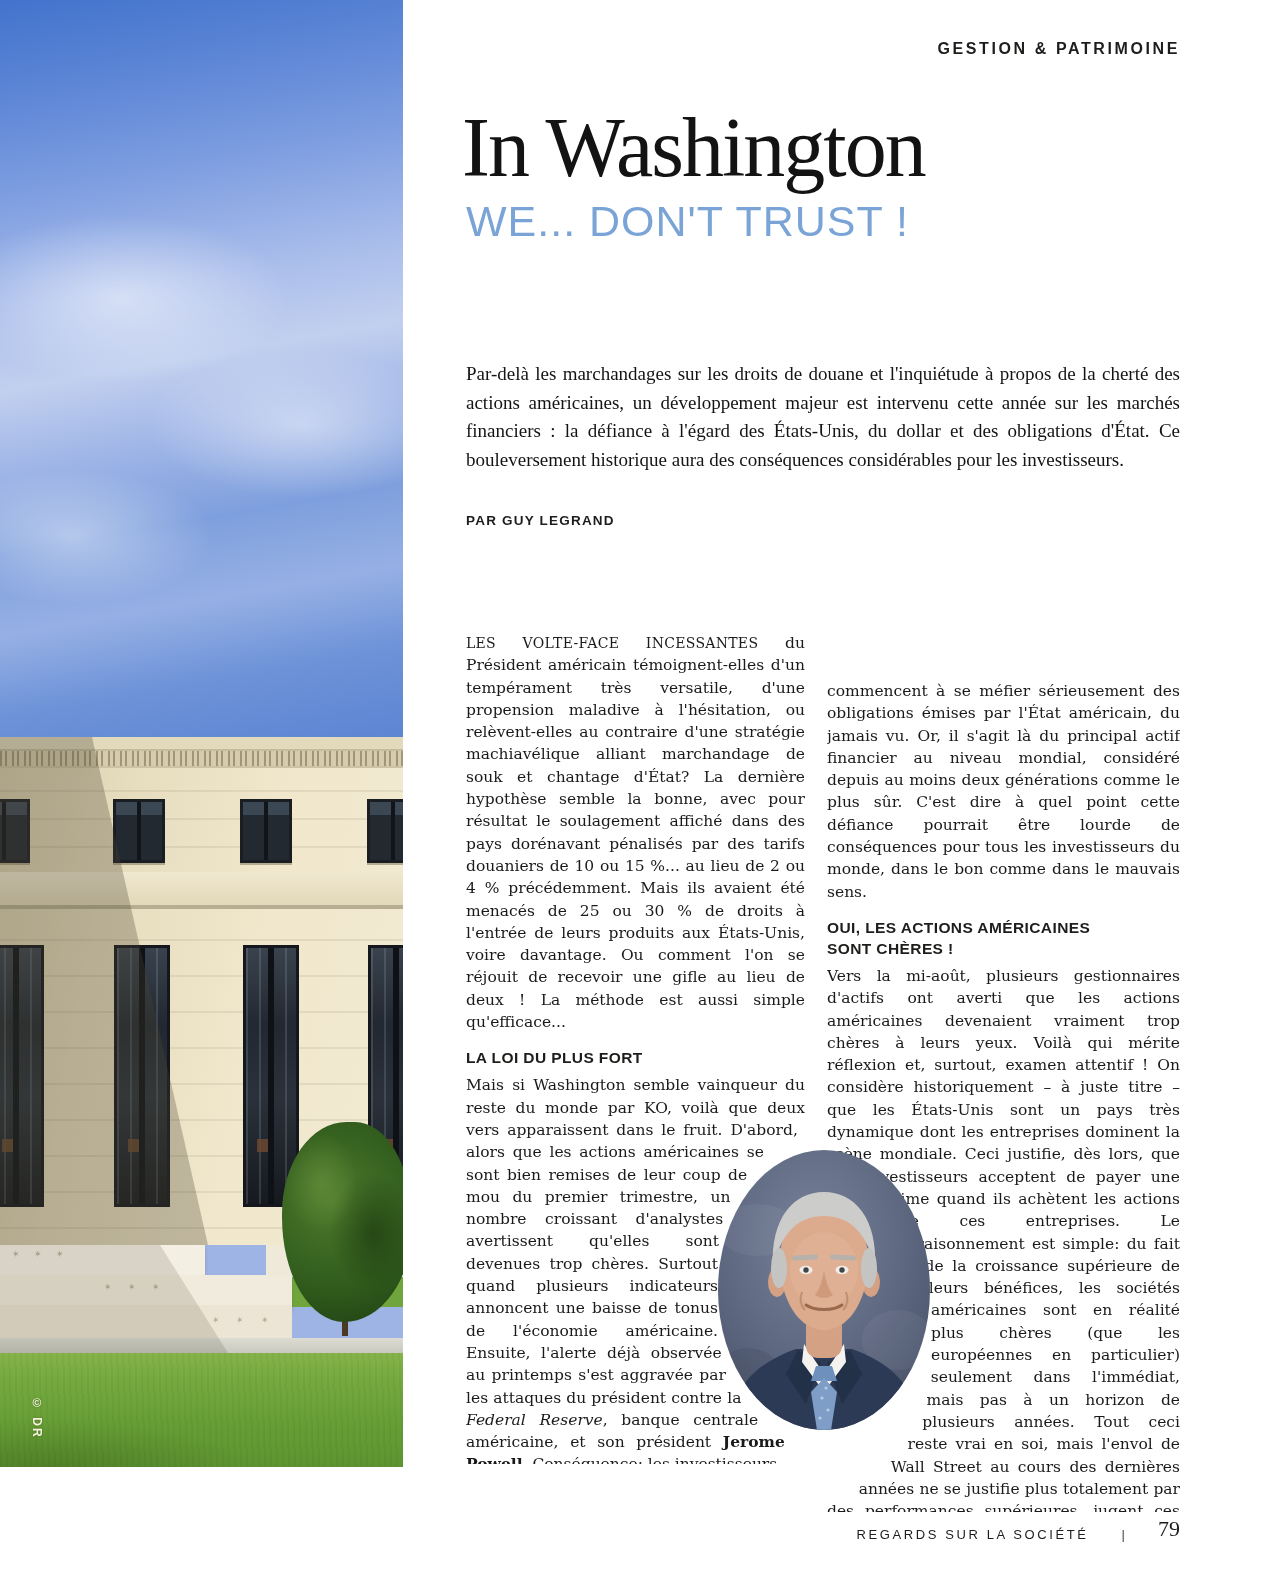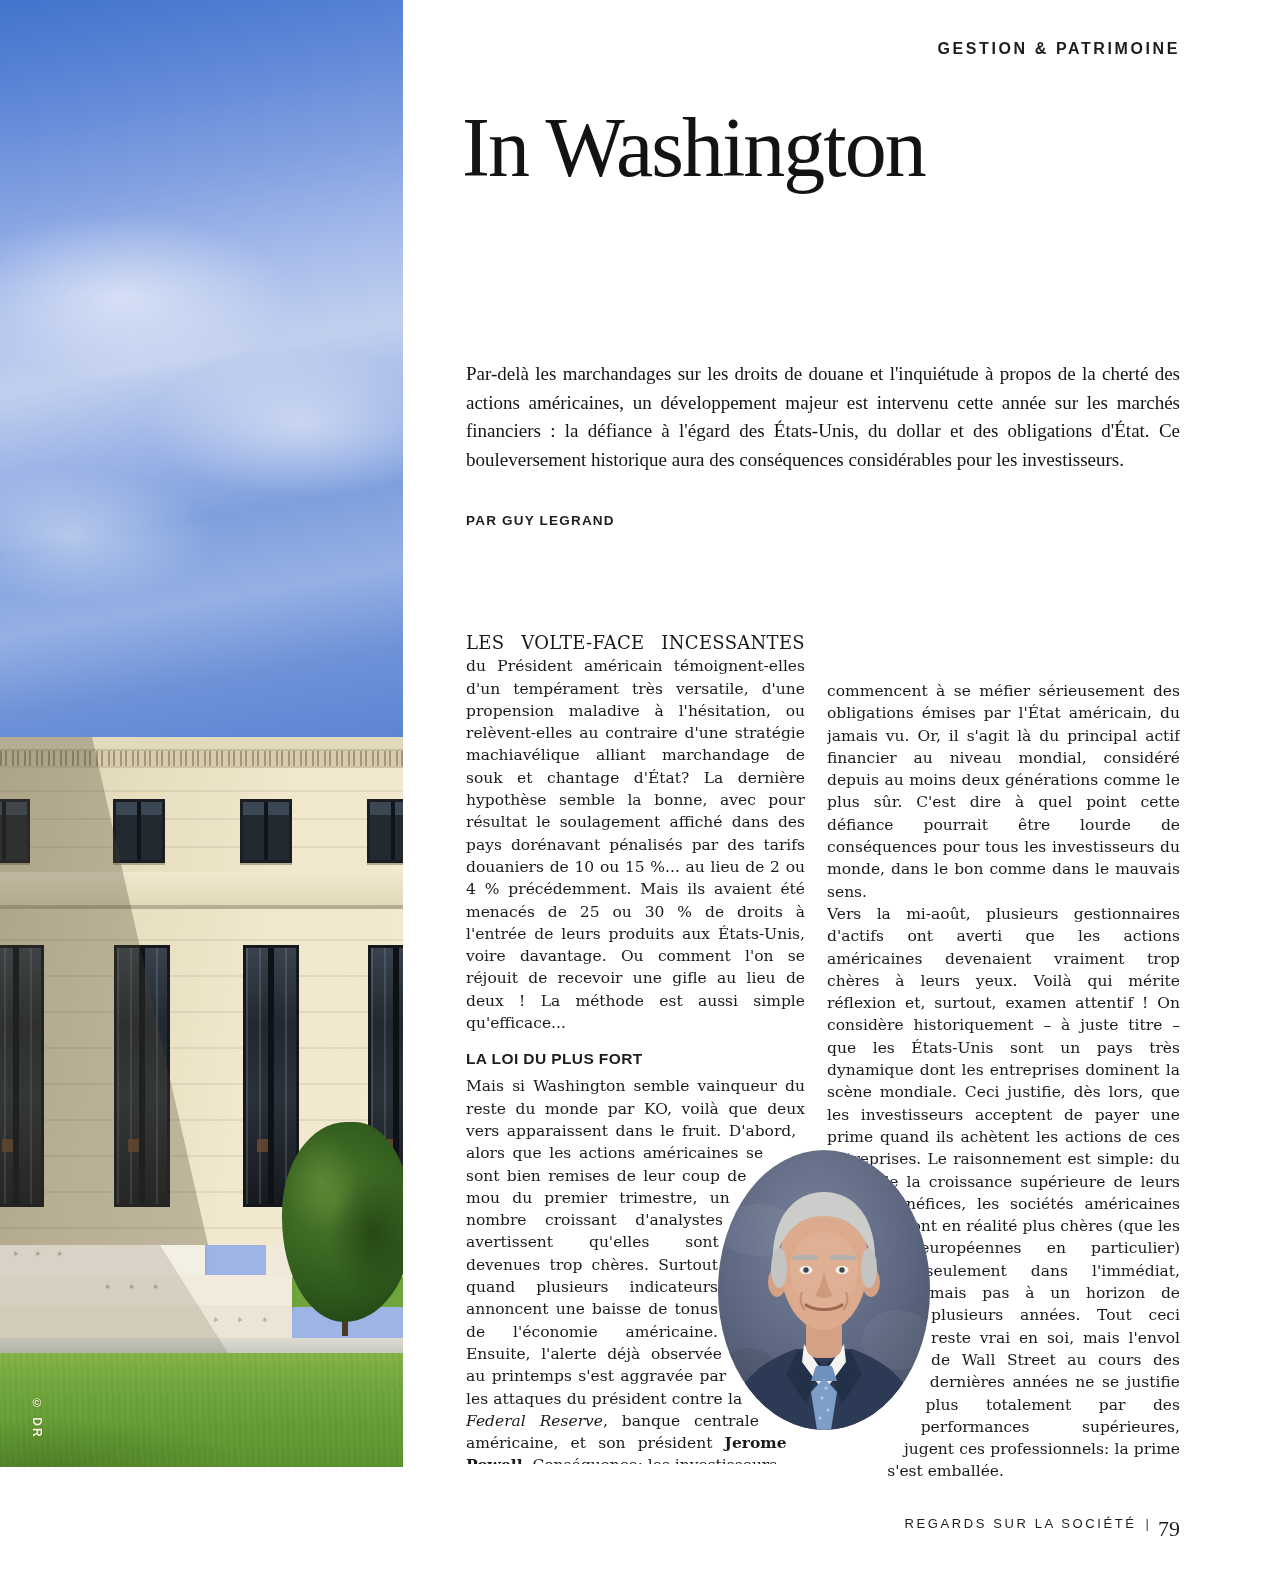--- a/index.html
+++ b/index.html
@@ -79,38 +79,38 @@
     text-align:justify;}
   .byline{position:absolute;left:466px;top:513px;font-family:"Liberation Sans",sans-serif;
     font-size:13.5px;font-weight:600;letter-spacing:1.2px;color:#1d1d1b;}
 
   
   .col{position:absolute;top:632px;height:832px;font-family:"DejaVu Serif",serif;
     font-size:15.5px;line-height:22.3px;color:#1a1a1a;text-align:justify;overflow:hidden;z-index:1;}
   .col1{left:466px;width:339px;}
   .col2{left:827px;width:353px;margin-top:48px;}
   .col p{margin:0;}
-  .lead-in{font-size:18px;letter-spacing:.3px;}
+  .lead-in{font-size:14px;letter-spacing:.3px;}
   .h-sec{font-family:"Liberation Sans",sans-serif;font-size:15.5px;font-weight:bold;
     letter-spacing:.4px;color:#1d1d1b;margin:14px 0 6px 0;text-align:left;line-height:21px;}
   .h-sec.narrow{max-width:300px;}
   .it{font-style:italic;}
   .bd{font-weight:bold;}
   .float-r{float:right;width:87px;height:810px;
     shape-outside:polygon(87px 512px,53px 532px,14px 584px,0 658px,14px 732px,53px 784px,87px 804px);
     shape-margin:6px;}
   .float-l{float:left;width:104px;height:810px;
     shape-outside:polygon(0 512px,50px 532px,89px 584px,103px 658px,89px 732px,50px 784px,0 804px);
     shape-margin:6px;}
 
   
   .oval{position:absolute;left:718px;top:1150px;width:212px;height:280px;z-index:2;}
 
   
-  .footer{position:absolute;top:1516px;right:90px;display:flex;align-items:flex-start;color:#1d1d1b;}
+  .footer{position:absolute;top:1516px;right:90px;display:flex;align-items:flex-end;color:#1d1d1b;gap:24px;}
   .footer .rubric{font-family:"Liberation Sans",sans-serif;font-size:13px;letter-spacing:2.6px;}
   .footer .sep{font-family:"Liberation Sans",sans-serif;font-size:13px;margin:0 9px;color:#444;}
   .footer .pageno{font-family:"Liberation Serif",serif;font-size:22px;}
 </style>
 </head>
 <body>
 
 <div class="page">
 
   <div class="photo">
@@ -151,34 +151,36 @@
     <div class="trunk"></div>
     <div class="bush"></div>
     <div class="shade1"></div>
     <div class="shade2"></div>
     <div class="credit">© DR</div>
   </div>
 
   <div class="kicker">GESTION &amp; PATRIMOINE</div>
 
   <h1 class="title" style="margin:0;font-weight:400;">In Washington</h1>
+  <div class="subtitle">WE... DON'T TRUST !</div>
 
   <div class="standfirst">Par-delà les marchandages sur les droits de douane et l'inquiétude à propos de la cherté des actions américaines, un développement majeur est intervenu cette année sur les marchés financiers : la défiance à l'égard des États-Unis, du dollar et des obligations d'État. Ce bouleversement historique aura des conséquences considérables pour les investisseurs.</div>
   <div class="byline">PAR GUY LEGRAND</div>
 
   <div class="col col1">
     <div class="float-r"></div>
     <p><span class="lead-in">LES VOLTE-FACE INCESSANTES</span><span> du Président américain témoignent-elles d'un tempérament très versatile, d'une propension maladive à l'hésitation, ou relèvent-elles au contraire d'une stratégie machiavélique alliant marchandage de souk et chantage d'État? La dernière hypothèse semble la bonne, avec pour résultat le soulagement affiché dans des pays dorénavant pénalisés par des tarifs douaniers de 10 ou 15 %... au lieu de 2 ou 4 % précédemment. Mais ils avaient été menacés de 25 ou 30 % de droits à l'entrée de leurs produits aux États-Unis, voire davantage. Ou comment l'on se réjouit de recevoir une gifle au lieu de deux ! La méthode est aussi simple qu'efficace...</span></p>
     <h3 class="h-sec">LA LOI DU PLUS FORT</h3>
     <p><span>Mais si Washington semble vainqueur du reste du monde par KO, voilà que deux vers apparaissent dans le fruit. D'abord, alors que les actions américaines se sont bien remises de leur coup de mou du premier trimestre, un nombre croissant d'analystes avertissent qu'elles sont devenues trop chères. Surtout quand plusieurs indicateurs annoncent une baisse de tonus de l'économie américaine. Ensuite, l'alerte déjà observée au printemps s'est aggravée par les attaques du président contre la </span><span class="it">Federal Reserve</span><span>, banque centrale américaine, et son président </span><span class="bd">Jerome Powell</span><span>. Conséquence: les investisseurs</span></p>
   </div>
 
   <div class="col col2">
     <div class="float-l"></div>
     <p>commencent à se méfier sérieusement des obligations émises par l'État américain, du jamais vu. Or, il s'agit là du principal actif financier au niveau mondial, considéré depuis au moins deux générations comme le plus sûr. C'est dire à quel point cette défiance pourrait être lourde de conséquences pour tous les investisseurs du monde, dans le bon comme dans le mauvais sens.</p>
+    <h3 class="h-sec narrow">OUI, LES ACTIONS AMÉRICAINES SONT CHÈRES !</h3>
     <p>Vers la mi-août, plusieurs gestionnaires d'actifs ont averti que les actions américaines devenaient vraiment trop chères à leurs yeux. Voilà qui mérite réflexion et, surtout, examen attentif ! On considère historiquement – à juste titre – que les États-Unis sont un pays très dynamique dont les entreprises dominent la scène mondiale. Ceci justifie, dès lors, que les investisseurs acceptent de payer une prime quand ils achètent les actions de ces entreprises. Le raisonnement est simple: du fait de la croissance supérieure de leurs bénéfices, les sociétés américaines sont en réalité plus chères (que les européennes en particulier) seulement dans l'immédiat, mais pas à un horizon de plusieurs années. Tout ceci reste vrai en soi, mais l'envol de Wall Street au cours des dernières années ne se justifie plus totalement par des performances supérieures, jugent ces professionnels: la prime s'est emballée.</p>
   </div>
 
   <div class="oval">
     <svg width="212" height="280" viewBox="0 0 212 280">
       <defs>
         <radialGradient id="pbg" cx="45%" cy="32%" r="80%">
           <stop offset="0" stop-color="#78829b"></stop>
           <stop offset="0.55" stop-color="#5d6780"></stop>
           <stop offset="1" stop-color="#454e63"></stop>

